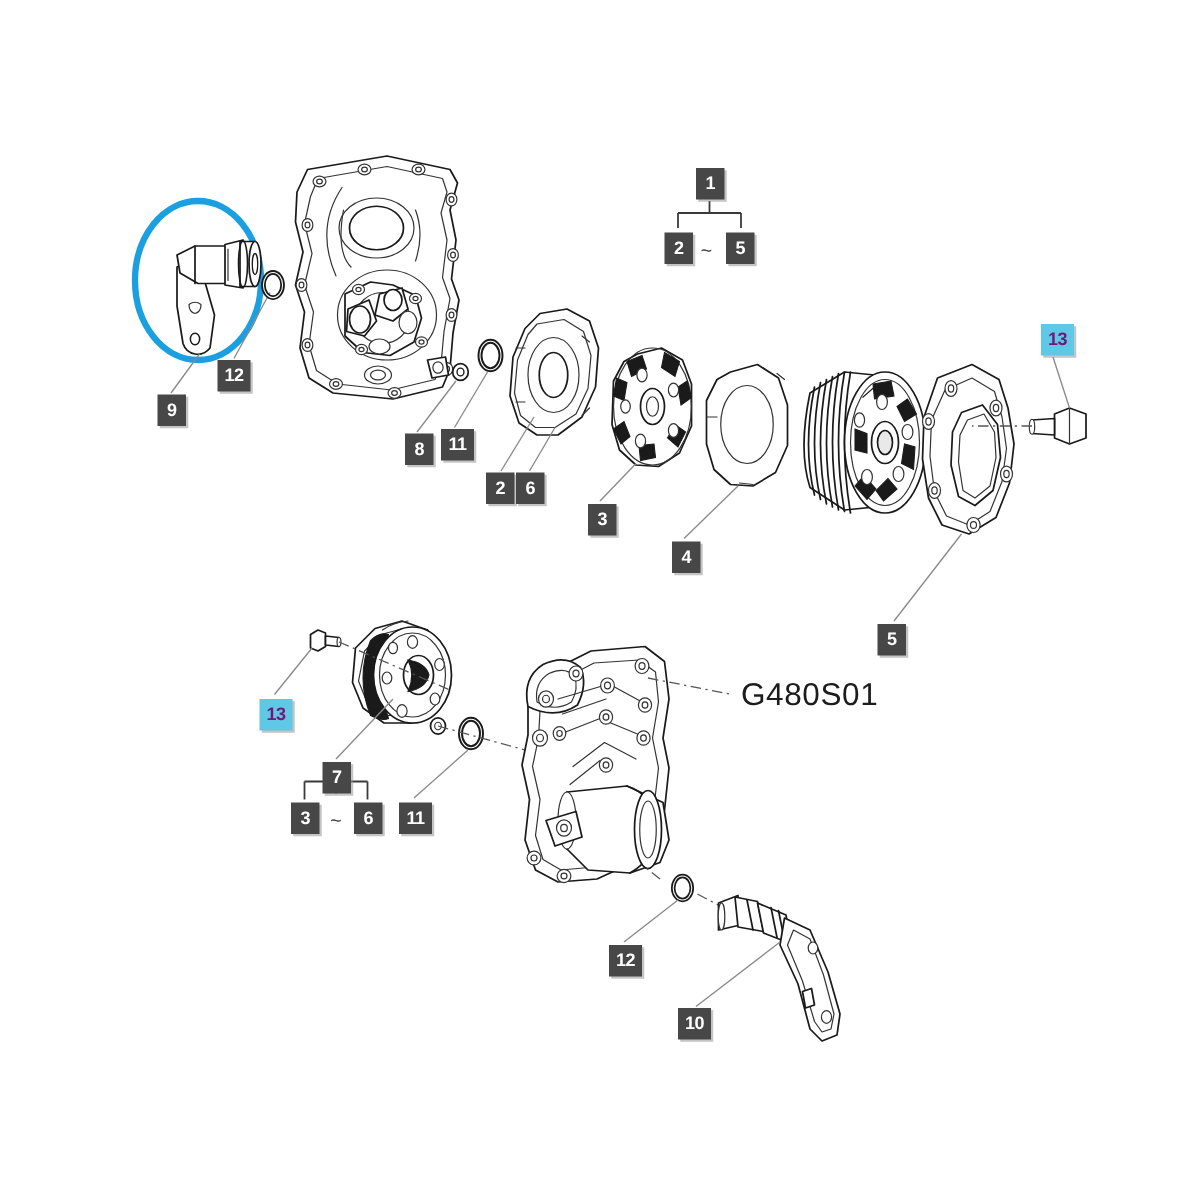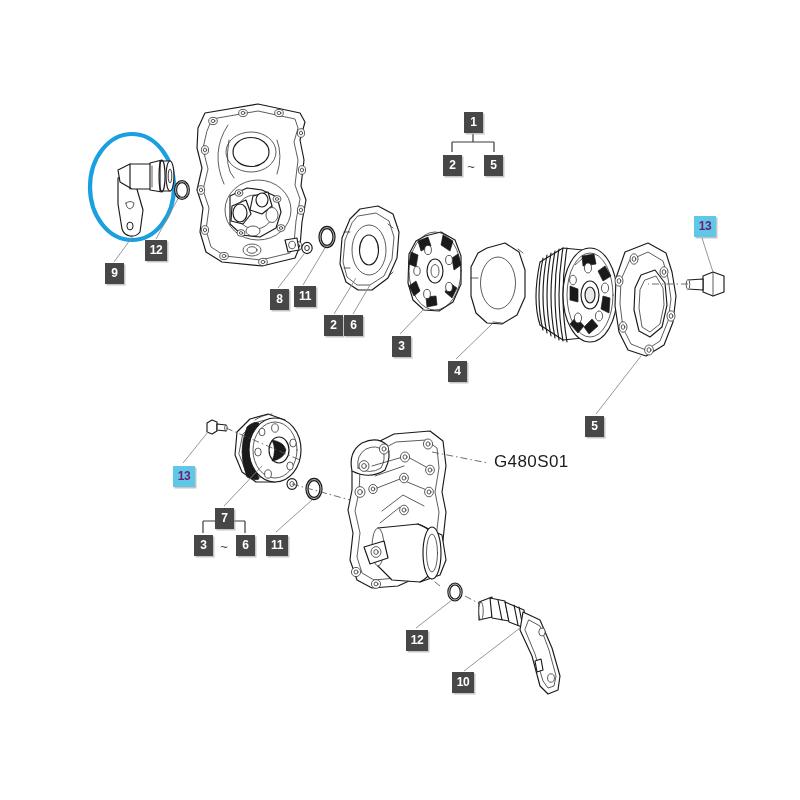--- a/index.html
+++ b/index.html
@@ -53,21 +53,21 @@
     font-family: "Liberation Sans", sans-serif;
     font-size: 13px;
     line-height: 14px;
     text-align: center;
     width: 14px;
   }
   .ref-code {
     position: absolute;
     color: #1c1c1c;
     font-family: "Liberation Sans", sans-serif;
-    font-size: 17px;
+    font-size: 21px;
     letter-spacing: 0.4px;
     white-space: nowrap;
   }
 </style>
 </head>
 <body>
 
 <div id="page">
 
   <svg id="diagram-svg" viewBox="0 0 800 800">

